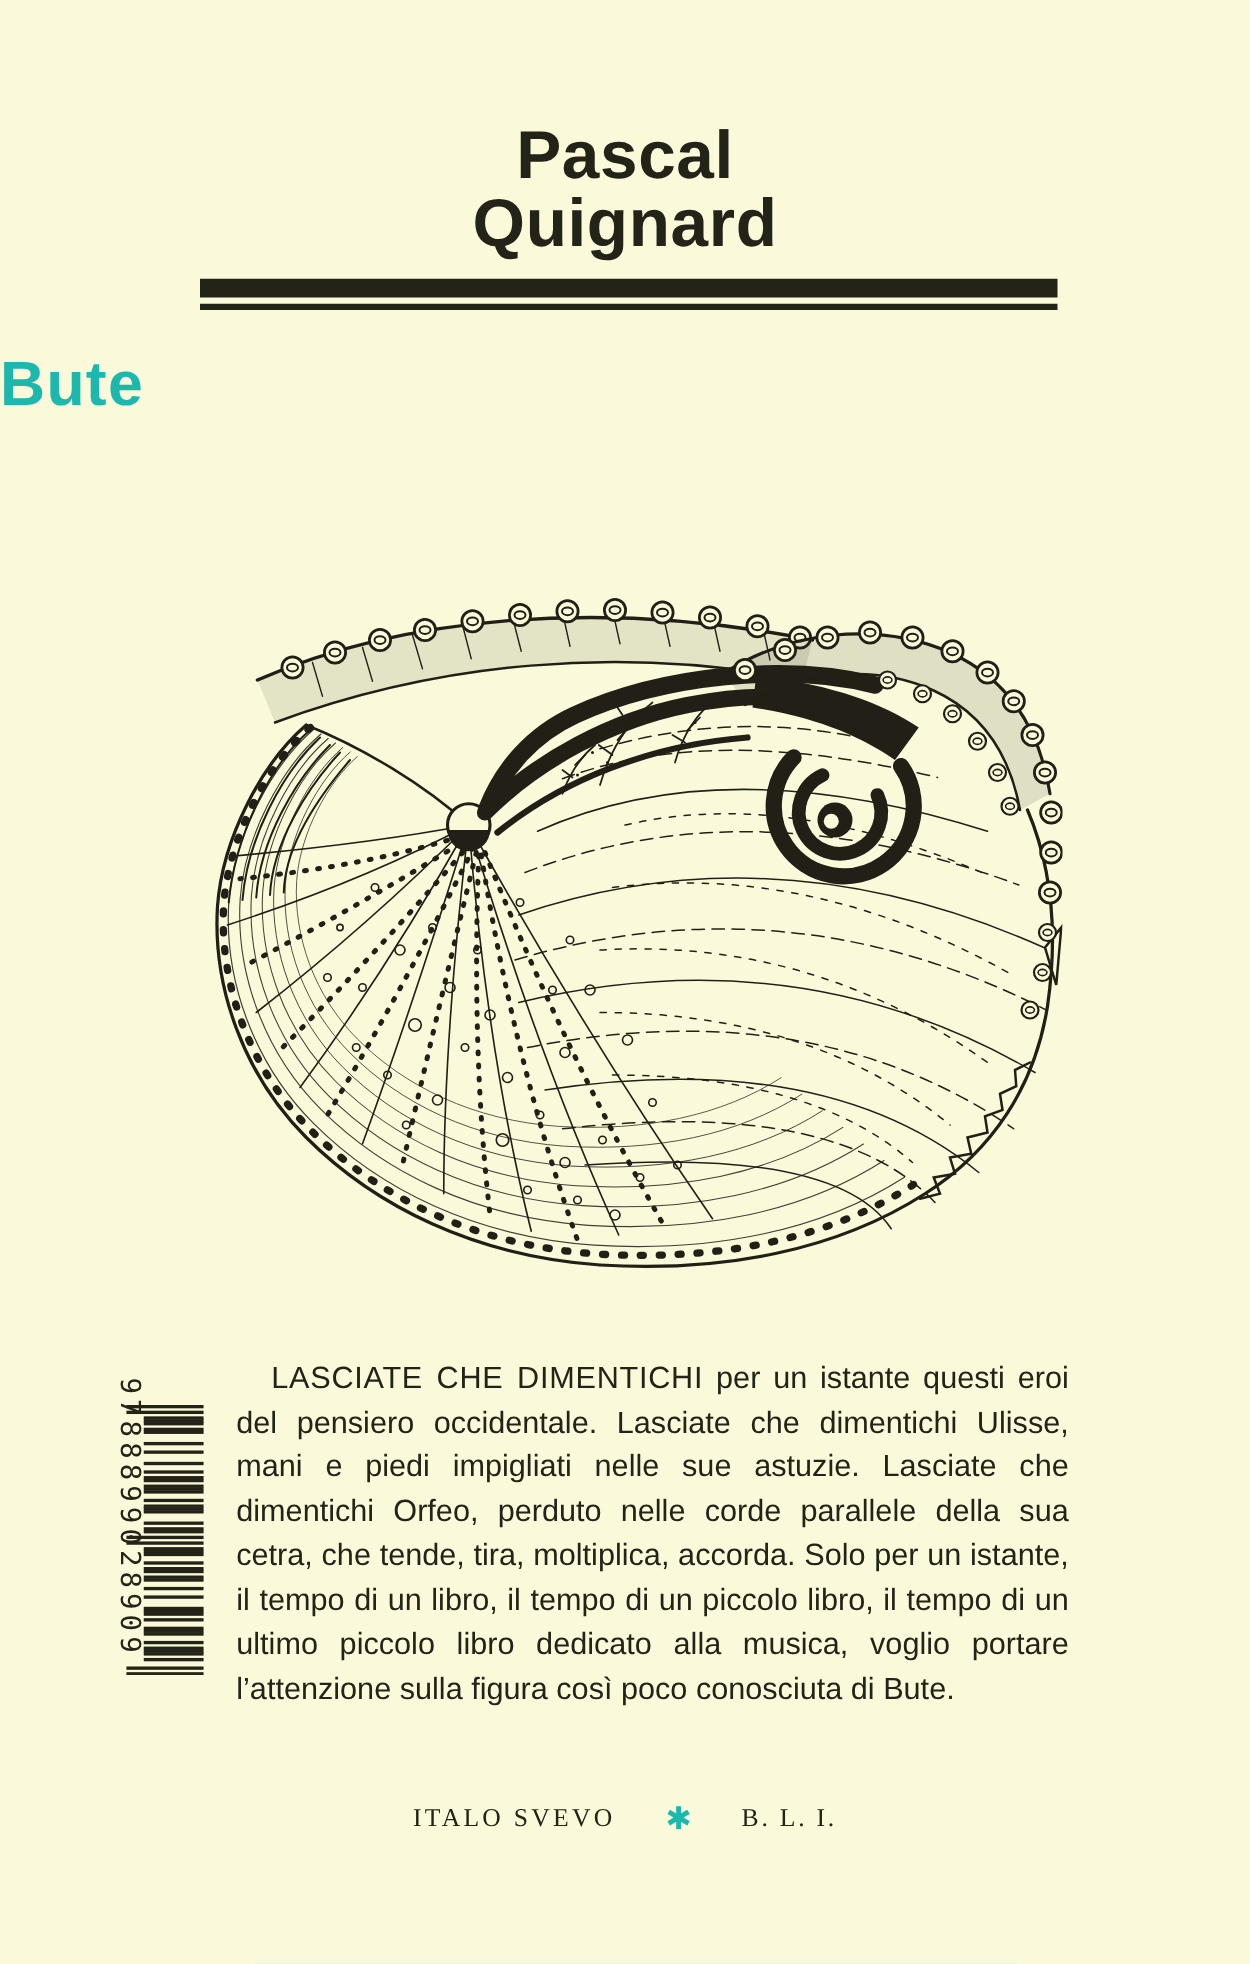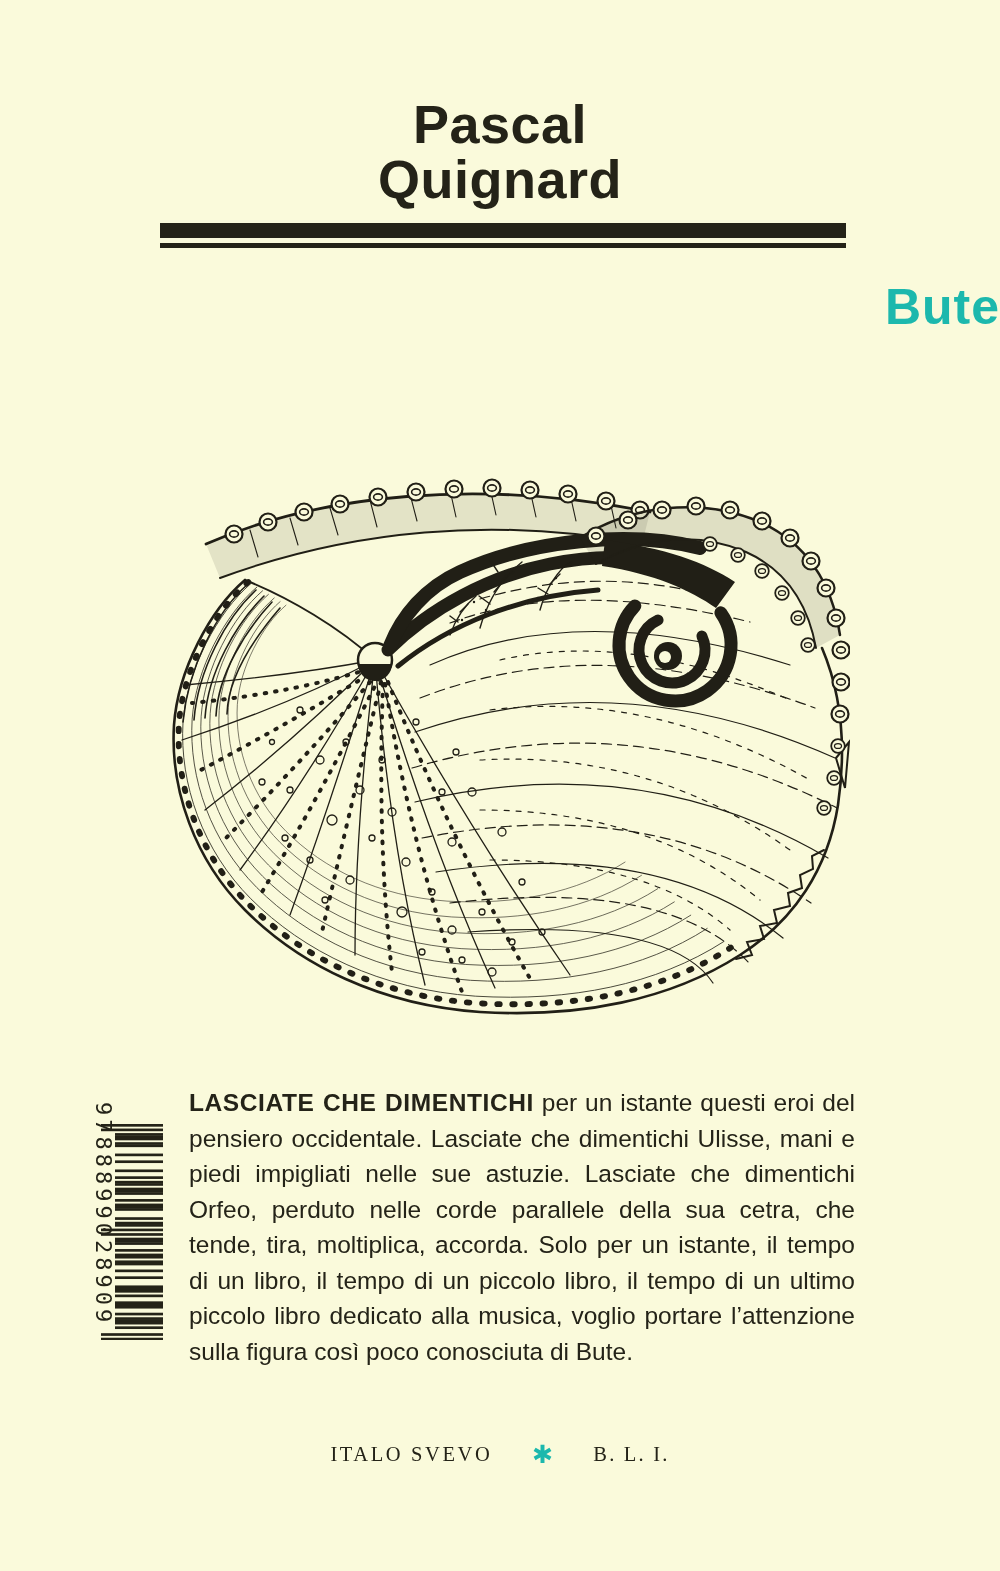--- a/index.html
+++ b/index.html
@@ -5,34 +5,34 @@
   html,body{margin:0;padding:0;background:#e8e8e8;}
   .page{position:relative;width:1000px;height:1571px;background:#fafadb;overflow:hidden;
         font-family:"Liberation Sans",sans-serif;color:#242318;}
 
   .author{position:absolute;top:97px;left:0;width:100%;text-align:center;
           font-weight:700;font-size:54px;line-height:55px;letter-spacing:.5px;color:#242318;}
 
   .rule-thick{position:absolute;left:160px;top:223px;width:686px;height:15px;background:#242318;}
   .rule-thin{position:absolute;left:160px;top:243px;width:686px;height:5px;background:#242318;}
 
-  .title{position:absolute;top:278px;left:0;width:100%;text-align:right;
+  .title{position:absolute;top:278px;left:0;width:100%;text-align:left;
          font-weight:700;font-size:50px;letter-spacing:1px;color:#1cb8ad;}
 
   .illustration{position:absolute;left:150px;top:460px;width:700px;height:560px;}
 
   .barcode-bars{position:absolute;left:101px;top:1124px;width:62px;height:216px;}
   .barcode-digits{position:absolute;left:115px;top:1102px;transform:rotate(90deg);
                   transform-origin:0 0;white-space:nowrap;
                   font-family:"DejaVu Sans Mono",monospace;font-size:22px;
                   letter-spacing:4px;color:#242318;line-height:23px;}
 
   .blurb{position:absolute;left:189px;top:1085px;width:666px;
          font-size:24.5px;line-height:35.5px;text-align:justify;color:#242318;margin:0;}
-  .blurb .lead{font-weight:700;letter-spacing:.6px;}
+  .blurb .lead{font-weight:400;letter-spacing:.6px;margin-left:28px;}
 
   .publisher{position:absolute;top:1438px;left:0;width:100%;
              display:flex;justify-content:center;align-items:baseline;gap:40px;
              font-family:"Liberation Serif",serif;font-size:20.5px;color:#242318;}
   .publisher .name{letter-spacing:2.6px;}
   .publisher .imprint{letter-spacing:2.2px;}
   .publisher .mark{color:#1cb8ad;font-size:25px;font-family:"DejaVu Sans",sans-serif;
                    letter-spacing:0;transform:translateY(2px);}
 </style>
 </head>

